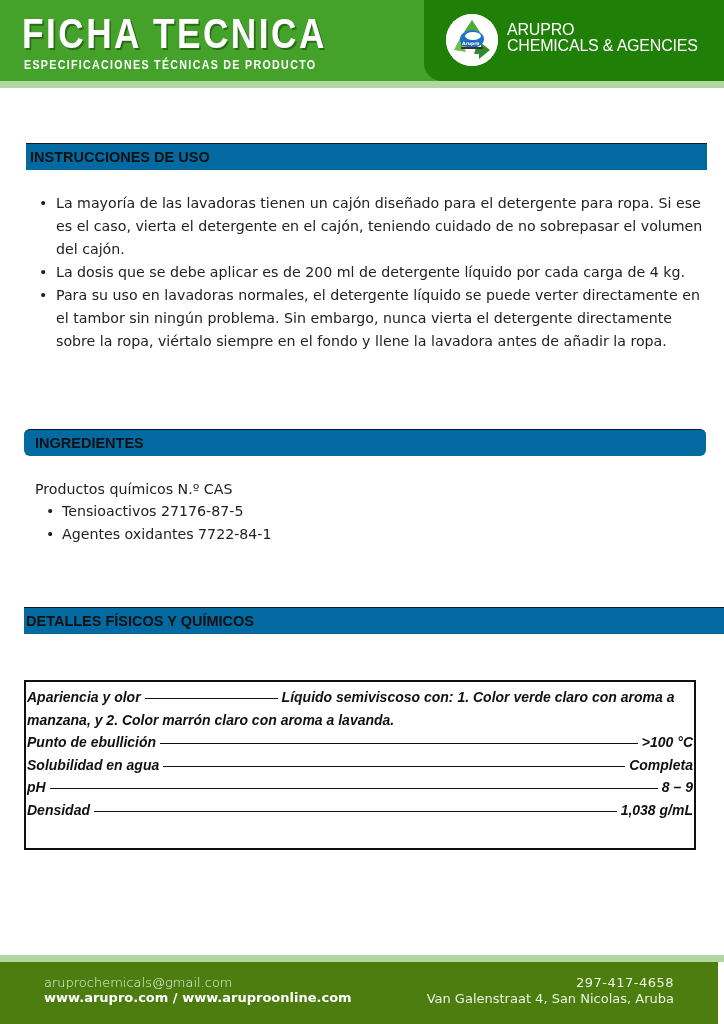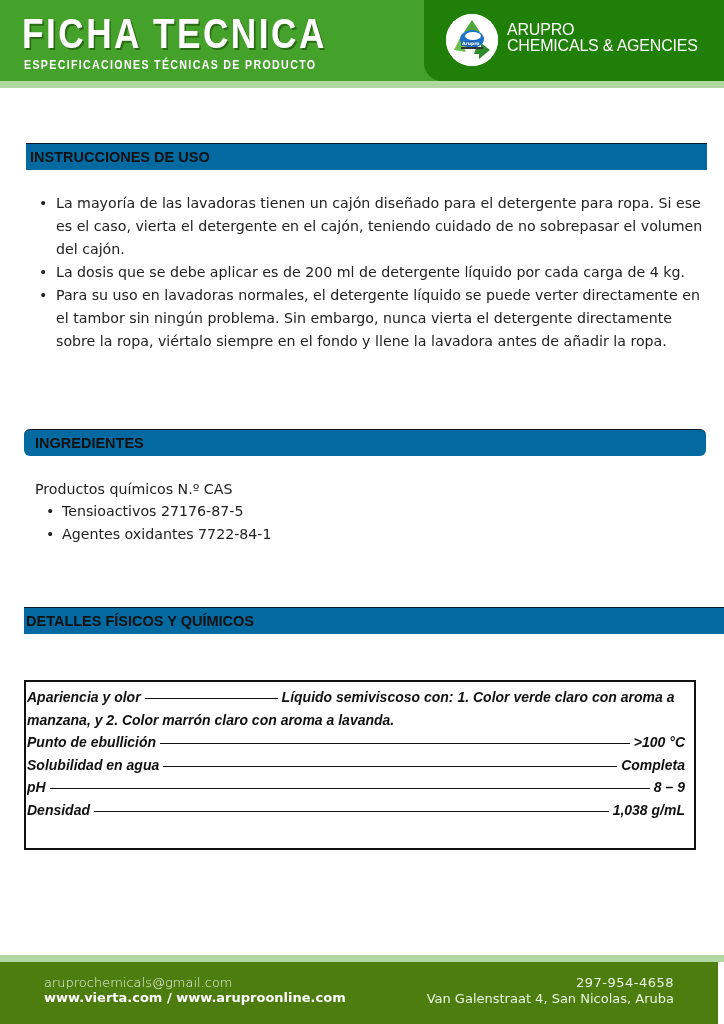--- a/index.html
+++ b/index.html
@@ -31,21 +31,21 @@
   .ing-intro { position: absolute; left: 35px; top: 478px; line-height: 22px; }
   .ing-list { position: absolute; left: 62px; top: 500px; list-style: none; line-height: 23px; }
   .ing-list li { position: relative; }
   .ing-list li::before { content: "\2022"; position: absolute; left: -16px; top: 0; }
 
   
   .props { position: absolute; left: 24px; top: 680px; width: 672px; height: 170px; border: 2px solid #111; padding: 4px 0 0 1px; font-family: "Liberation Sans", sans-serif; font-style: italic; font-weight: 700; font-size: 14px; color: #111; }
   .prop-row { display: flex; align-items: baseline; height: 22.6px; line-height: 22.6px; white-space: nowrap; overflow: hidden; }
   .prop-row .label { flex: 0 0 auto; }
   .prop-row .leader { flex: 1 1 auto; border-bottom: 1.5px solid #111; margin: 0 4px; transform: translateY(-3px); }
-  .prop-row .value { flex: 0 0 auto; padding-right: 9px; }
+  .prop-row .value { flex: 0 0 auto; padding-right: 1px; }
   .prop-row.first .leader { flex: 0 0 133px; }
   .prop-row.first .value { flex: 1 1 auto; }
   .prop-wrap { height: 22.6px; line-height: 22.6px; }
 
   
   .footer-stripe { position: absolute; left: 0; top: 955px; width: 724px; height: 7px; background: #b2d8a2; }
   .footer { position: absolute; left: 0; top: 962px; width: 718px; height: 62px; background: #4d7c0f; color: #ffffff; font-family: "DejaVu Sans", sans-serif; }
   .f-email { position: absolute; left: 44px; top: 13px; font-size: 13px; font-weight: 300; color: #e8f5e2; }
   .f-web { position: absolute; left: 44px; top: 28px; font-size: 13px; font-weight: 700; }
   .f-phone { position: absolute; right: 44px; top: 13px; font-size: 13px; text-align: right; color: #e8f5e2; letter-spacing: 0.5px; }
@@ -118,16 +118,16 @@
   <div class="prop-row">
     <span class="label">Densidad</span>
     <span class="leader"></span>
     <span class="value">1,038 g/mL</span>
   </div>
 </div>
 
 <div class="footer-stripe"></div>
 <div class="footer">
   <div class="f-email">aruprochemicals@gmail.com</div>
-  <div class="f-web">www.vierta.com / www.aruproonline.com</div>
-  <div class="f-phone">297-954-4658</div>
+  <div class="f-web">www.arupro.com / www.aruproonline.com</div>
+  <div class="f-phone">297-417-4658</div>
   <div class="f-addr">Van Galenstraat 4, San Nicolas, Aruba</div>
 </div>
 
 </body></html>

